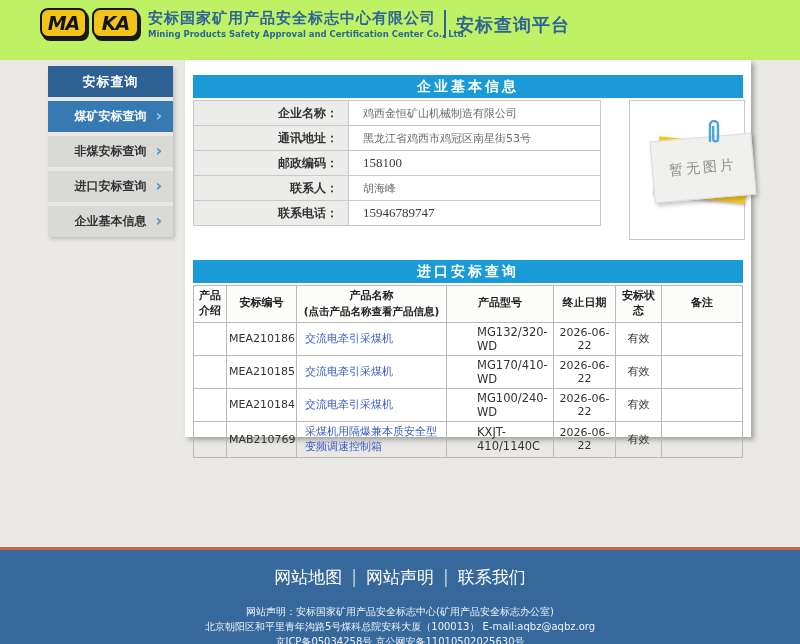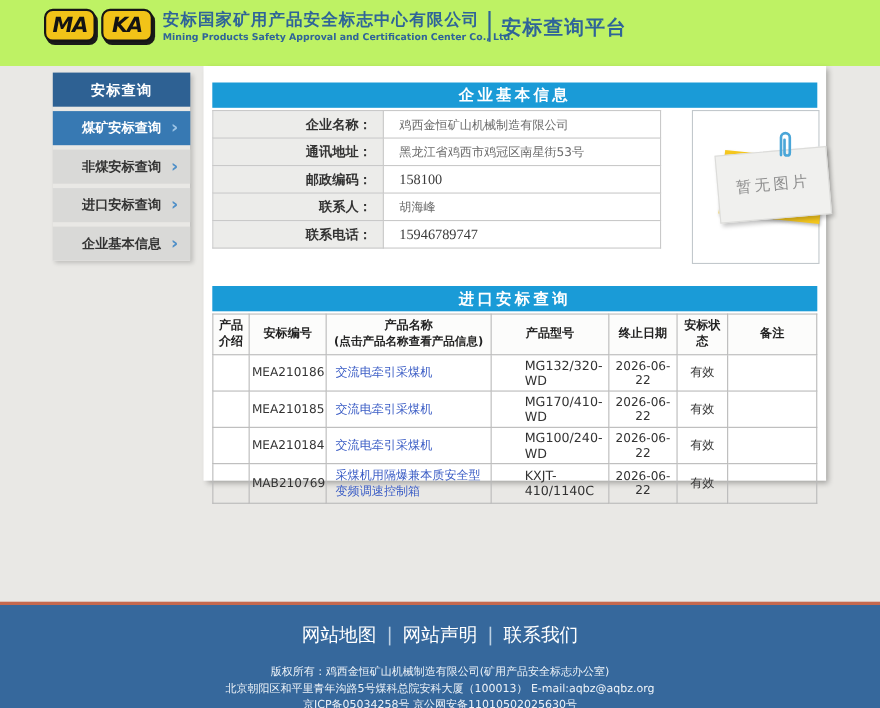--- a/index.html
+++ b/index.html
@@ -215,17 +215,17 @@
     </tbody>
   </table>
 </div>
 
 <div class="footer-line"></div>
 <div class="footer">
   <div class="footer-links">
     <a>网站地图</a><span class="sep">|</span><a>网站声明</a><span class="sep">|</span><a>联系我们</a>
   </div>
   <div class="footer-copy">
-    <div>版权所有：鸡西金恒矿山机械制造有限公司(矿用产品安全标志办公室)</div>
+    <div>网站声明：安标国家矿用产品安全标志中心(矿用产品安全标志办公室)</div>
     <div>北京朝阳区和平里青年沟路5号煤科总院安科大厦（100013） E-mail:aqbz@aqbz.org</div>
     <div>京ICP备05034258号 京公网安备11010502025630号</div>
   </div>
 </div>
 
 </body></html>

